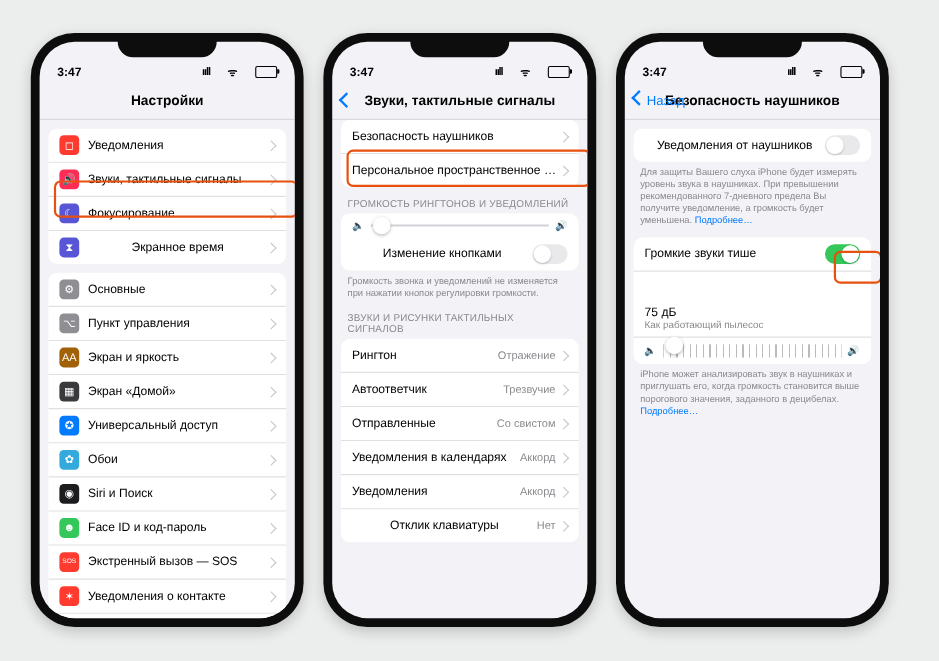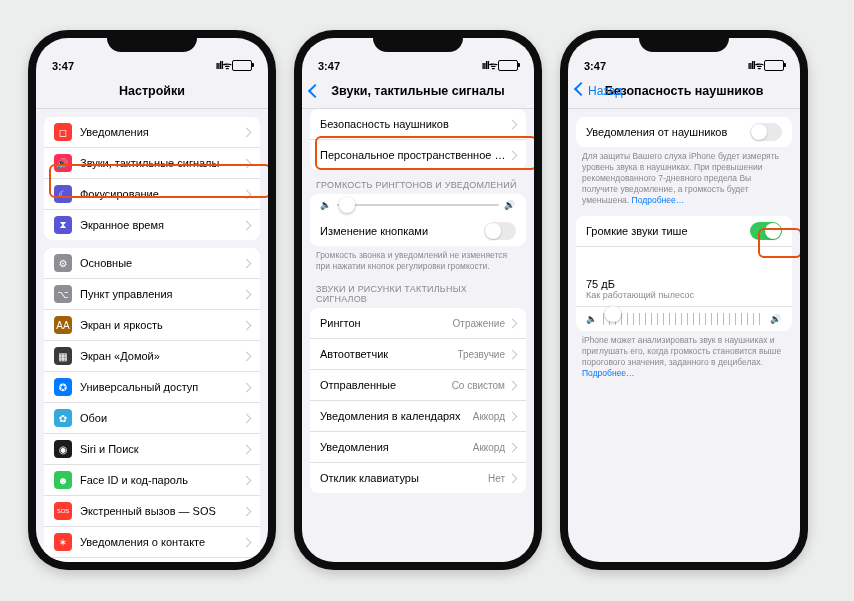--- a/index.html
+++ b/index.html
@@ -47,21 +47,21 @@
   }
   .statusbar {
     height: 34px;
     display: flex;
     justify-content: space-between;
     align-items: flex-end;
     padding: 0 16px 2px;
     font-size: 11px;
     font-weight: 600;
   }
-  .status-right { display: flex; align-items: center; gap: 0; }
+  .status-right { display: flex; align-items: center; gap: 16px; }
   .sig { font-size: 10px; letter-spacing: -1px; }
   .wifi { font-size: 10px; }
   .batt {
     width: 18px; height: 9px;
     border: 1px solid #000;
     border-radius: 2px;
     position: relative;
   }
   .batt::after {
     content: "";
@@ -130,21 +130,21 @@
   }
   .list.top { margin-top: 8px; }
   .row {
     display: flex;
     align-items: center;
     min-height: 30px;
     padding: 0 10px;
     border-bottom: .5px solid rgba(0,0,0,.12);
     position: relative;
   }
-  .row:last-child { border-bottom: none; }
+  .row:last-child { border-bottom: none; text-align: center; }
   .row-icon {
     width: 18px; height: 18px;
     border-radius: 4px;
     margin-right: 8px;
     flex-shrink: 0;
     display: flex;
     align-items: center;
     justify-content: center;
     font-size: 10px;
     color: #fff;

